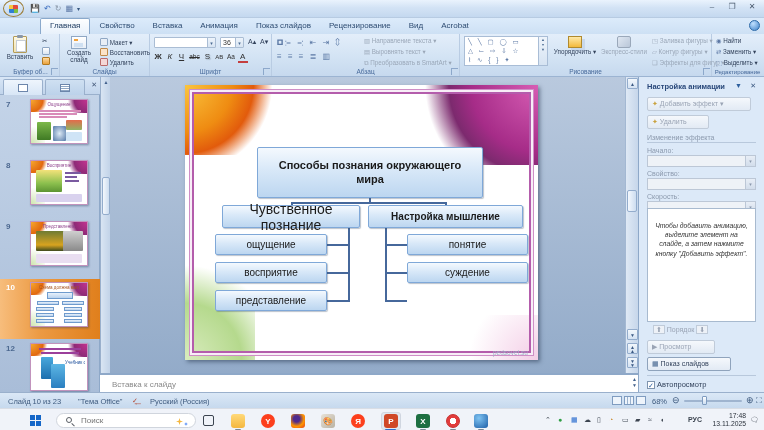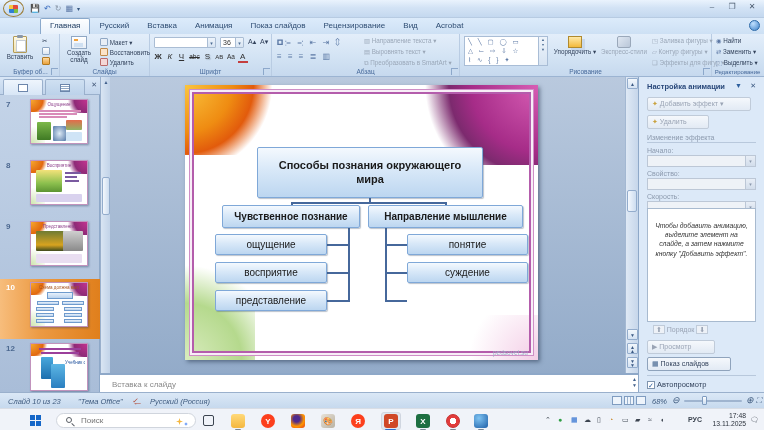--- a/index.html
+++ b/index.html
@@ -138,21 +138,21 @@
   .aplist { position:absolute; left:8px; right:8px; top:131px; height:114px; background:#fff; border:1px solid #a8bacf; }
   .aphint { position:absolute; left:6px; right:6px; top:12px; font-size:6.8px; font-style:italic; color:#333;
     text-align:center; line-height:1.35; }
 
   
   .notes { left:100px; top:373px; width:538px; height:19px; background:#fff; border-top:2px solid #8ea8c8; }
   .notes-text { position:absolute; left:12px; top:5px; font-size:8px; color:#8a8a8a; }
 
   
   .statusbar { left:0; top:392px; width:764px; height:16px;
-    background:linear-gradient(#dbe8f6,#c6d9ee); border-top:1px solid #9ab0cc; font-size:7.5px; color:#3e5a7e;font-style:italic; }
+    background:linear-gradient(#dbe8f6,#c6d9ee); border-top:1px solid #9ab0cc; font-size:7.5px; color:#3e5a7e; }
   .sb { position:absolute; top:4px; white-space:nowrap; }
   .viewico { position:absolute; top:3px; width:10px; height:9px; border:1px solid #7f9cc0; background:#eef4fb; }
   .ztrack { position:absolute; top:7px; height:2px; background:#9fb4cf; border-radius:1px; }
   .zthumb { position:absolute; top:3px; width:5px; height:9px; background:linear-gradient(#fdfeff,#cfdff1);
     border:1px solid #7f9cc0; border-radius:1px; }
 
   
   .taskbar { left:0; top:408px; width:764px; height:22px; background:#f0f3f9; border-top:1px solid #d8dde5; }
   .wpane { position:absolute; width:5px; height:5px; background:#1976d2; }
   .searchpill { position:absolute; left:56px; top:4px; width:140px; height:15px; background:#fff;
@@ -187,21 +187,21 @@
     <span style="font-size:6px">▾</span>
   </div>
   <div class="abs winctl" style="right:6px">
     <span>–</span>
     <span>❐</span>
     <span>✕</span>
   </div>
 </div>
 
 <div class="abs tabsrow">
-  <span style="display:inline-block;width:40px"></span><span class="rtab active">Главная</span><span class="rtab">Русский</span><span class="rtab">Вставка</span><span class="rtab">Анимация</span><span class="rtab">Показ слайдов</span><span class="rtab">Рецензирование</span><span class="rtab">Вид</span><span class="rtab">Acrobat</span>
+  <span style="display:inline-block;width:40px"></span><span class="rtab active">Главная</span><span class="rtab">Свойство</span><span class="rtab">Вставка</span><span class="rtab">Анимация</span><span class="rtab">Показ слайдов</span><span class="rtab">Рецензирование</span><span class="rtab">Вид</span><span class="rtab">Acrobat</span>
 </div>
 <div class="abs helpdot"></div>
 
 <div class="abs ribbon">
 
   <div class="abs rgroup" style="left:2px;width:58px">
     <div class="bigbtn" style="left:2px">
       <span class="bicon clip"></span>
       <span>Вставить</span>
     </div>
@@ -396,22 +396,22 @@
   <div class="conn" style="left:163px;top:143px;width:1.5px;height:74px"></div>
   <div class="conn" style="left:142px;top:159px;width:21px;height:1.5px"></div>
   <div class="conn" style="left:142px;top:187px;width:21px;height:1.5px"></div>
   <div class="conn" style="left:142px;top:215px;width:22px;height:1.5px"></div>
   <div class="conn" style="left:200px;top:143px;width:1.5px;height:74px"></div>
   <div class="conn" style="left:200px;top:159px;width:22px;height:1.5px"></div>
   <div class="conn" style="left:200px;top:187px;width:22px;height:1.5px"></div>
   <div class="conn" style="left:200px;top:215px;width:22px;height:1.5px"></div>
 
   <div class="dbox" style="left:72px;top:62px;width:226px;height:51px;font-size:11px;font-weight:bold;line-height:1.25;padding:0 10px">Способы познания окружающего мира</div>
-  <div class="dbox" style="left:37px;top:120px;width:138px;height:23px;font-size:10px;font-weight:bold">Чувственное познание</div>
-  <div class="dbox" style="left:183px;top:120px;width:155px;height:23px;font-size:10px;font-weight:bold">Направление мышление</div>
+  <div class="dbox" style="left:37px;top:120px;width:138px;height:23px;font-size:14px;font-weight:normal">Чувственное познание</div>
+  <div class="dbox" style="left:183px;top:120px;width:155px;height:23px;font-size:10px;font-weight:bold">Настройка мышление</div>
 
   <div class="dbox" style="left:30px;top:149px;width:112px;height:21px;font-size:10px">ощущение</div>
   <div class="dbox" style="left:30px;top:177px;width:112px;height:21px;font-size:10px">восприятие</div>
   <div class="dbox" style="left:30px;top:205px;width:112px;height:21px;font-size:10px">представление</div>
 
   <div class="dbox" style="left:222px;top:177px;width:121px;height:21px;font-size:10px">суждение</div>
   <div class="dbox" style="left:222px;top:149px;width:121px;height:21px;font-size:10px">понятие</div>
 
   <div style="position:absolute;right:10px;bottom:4px;font-size:6.5px;color:#9fb3c8">pedsovet.su</div>
 </div>

